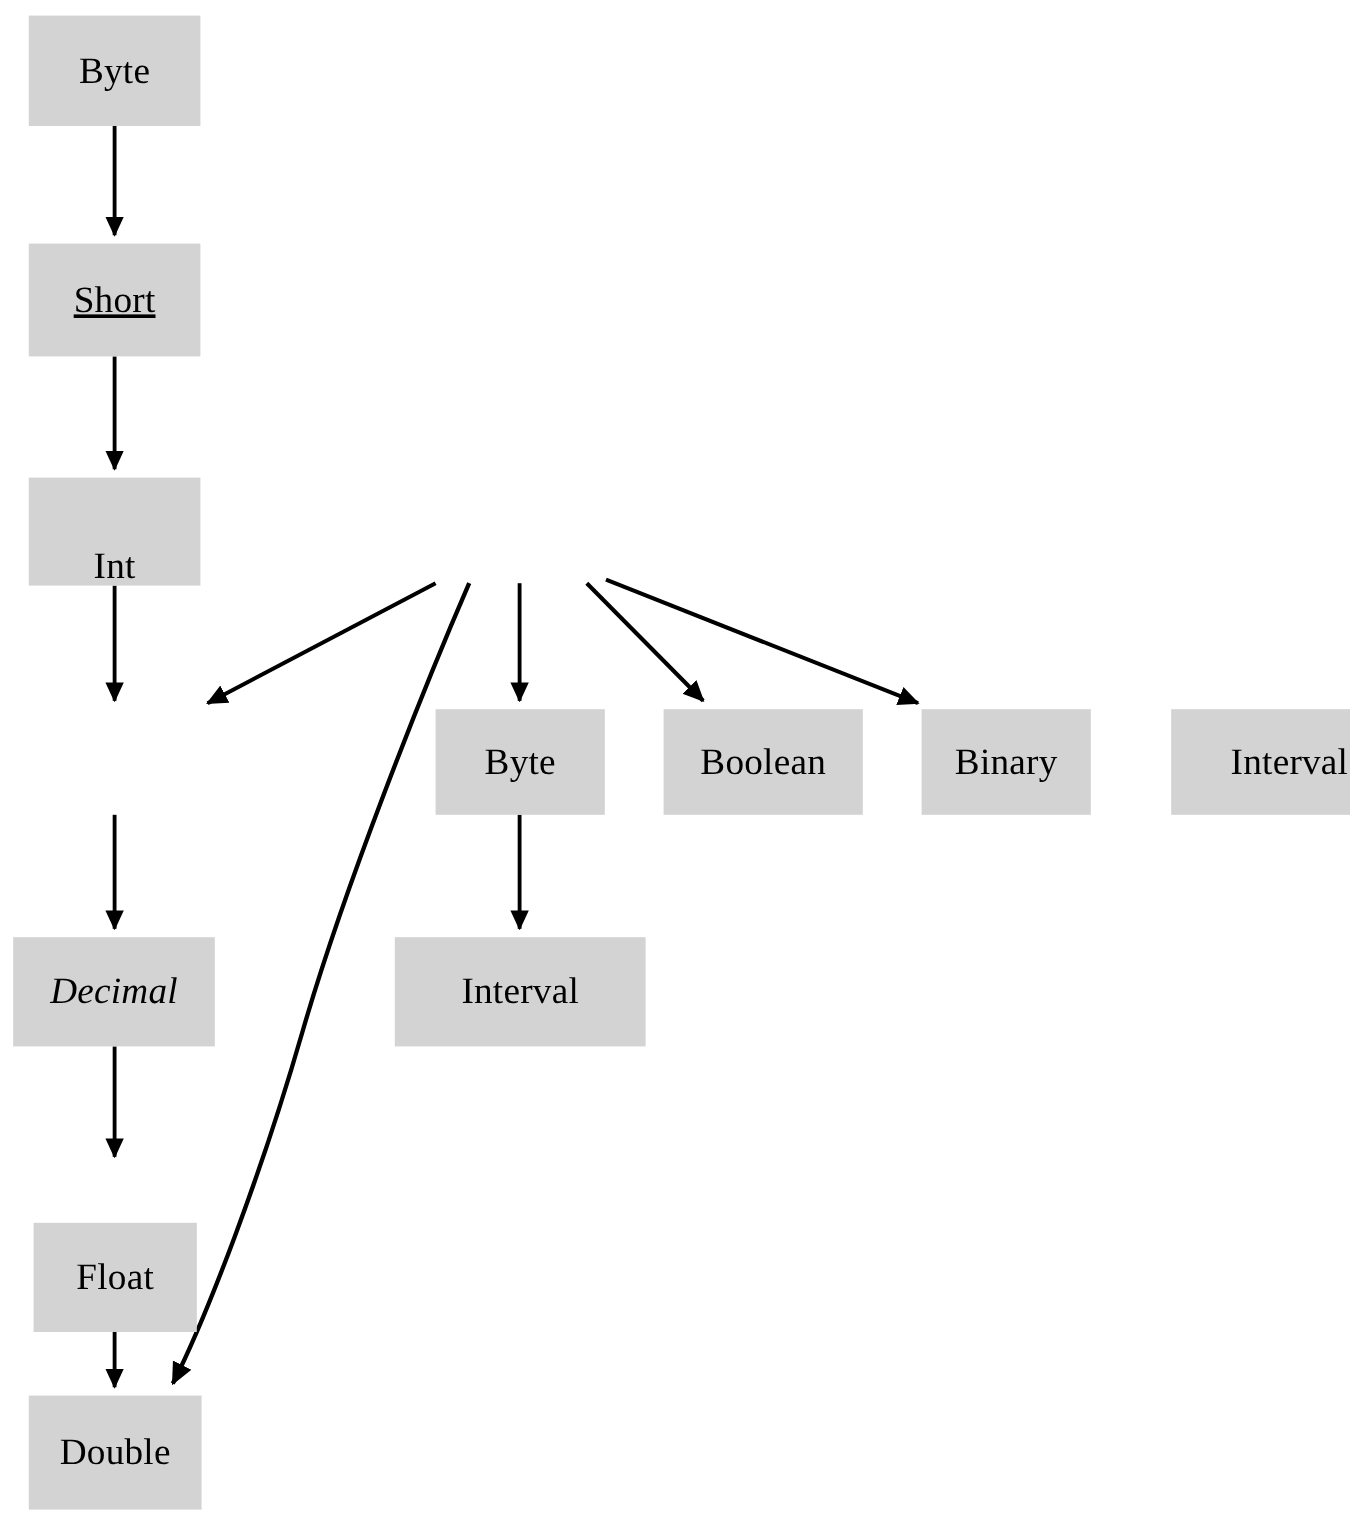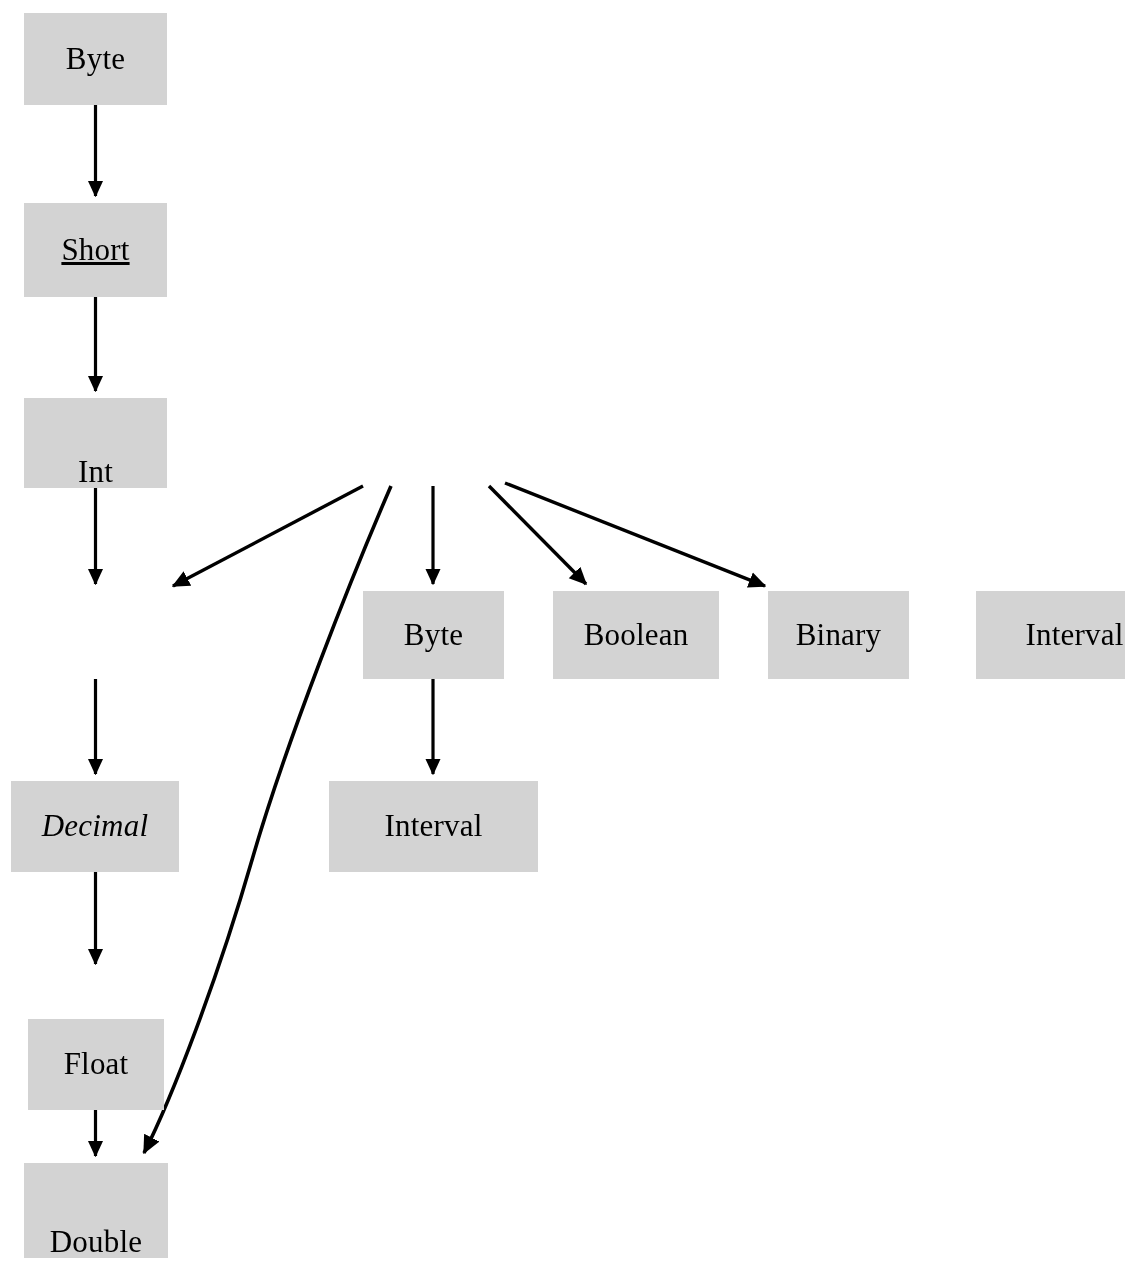--- a/index.html
+++ b/index.html
@@ -93,21 +93,21 @@
 
 
   <div class="node" style="left:11px; top:781px; width:168px; height:91px;font-style:italic;">
     <span class="node-label">Decimal</span>
   </div>
 
   <div class="node" style="left:28px; top:971px; width:136px; height:91px;margin-top:48px;">
     <span class="node-label">Float</span>
   </div>
 
-  <div class="node" style="left:24px; top:1163px; width:144px; height:95px;align-items:flex-end;">
+  <div class="node" style="left:24px; top:1163px; width:144px; height:95px;">
     <span class="node-label">Double</span>
   </div>
 
 
   <div class="node" style="left:363px; top:591px; width:141px; height:88px;">
     <span class="node-label">Byte</span>
   </div>
 
   <div class="node" style="left:329px; top:781px; width:209px; height:91px;">
     <span class="node-label">Interval</span>

